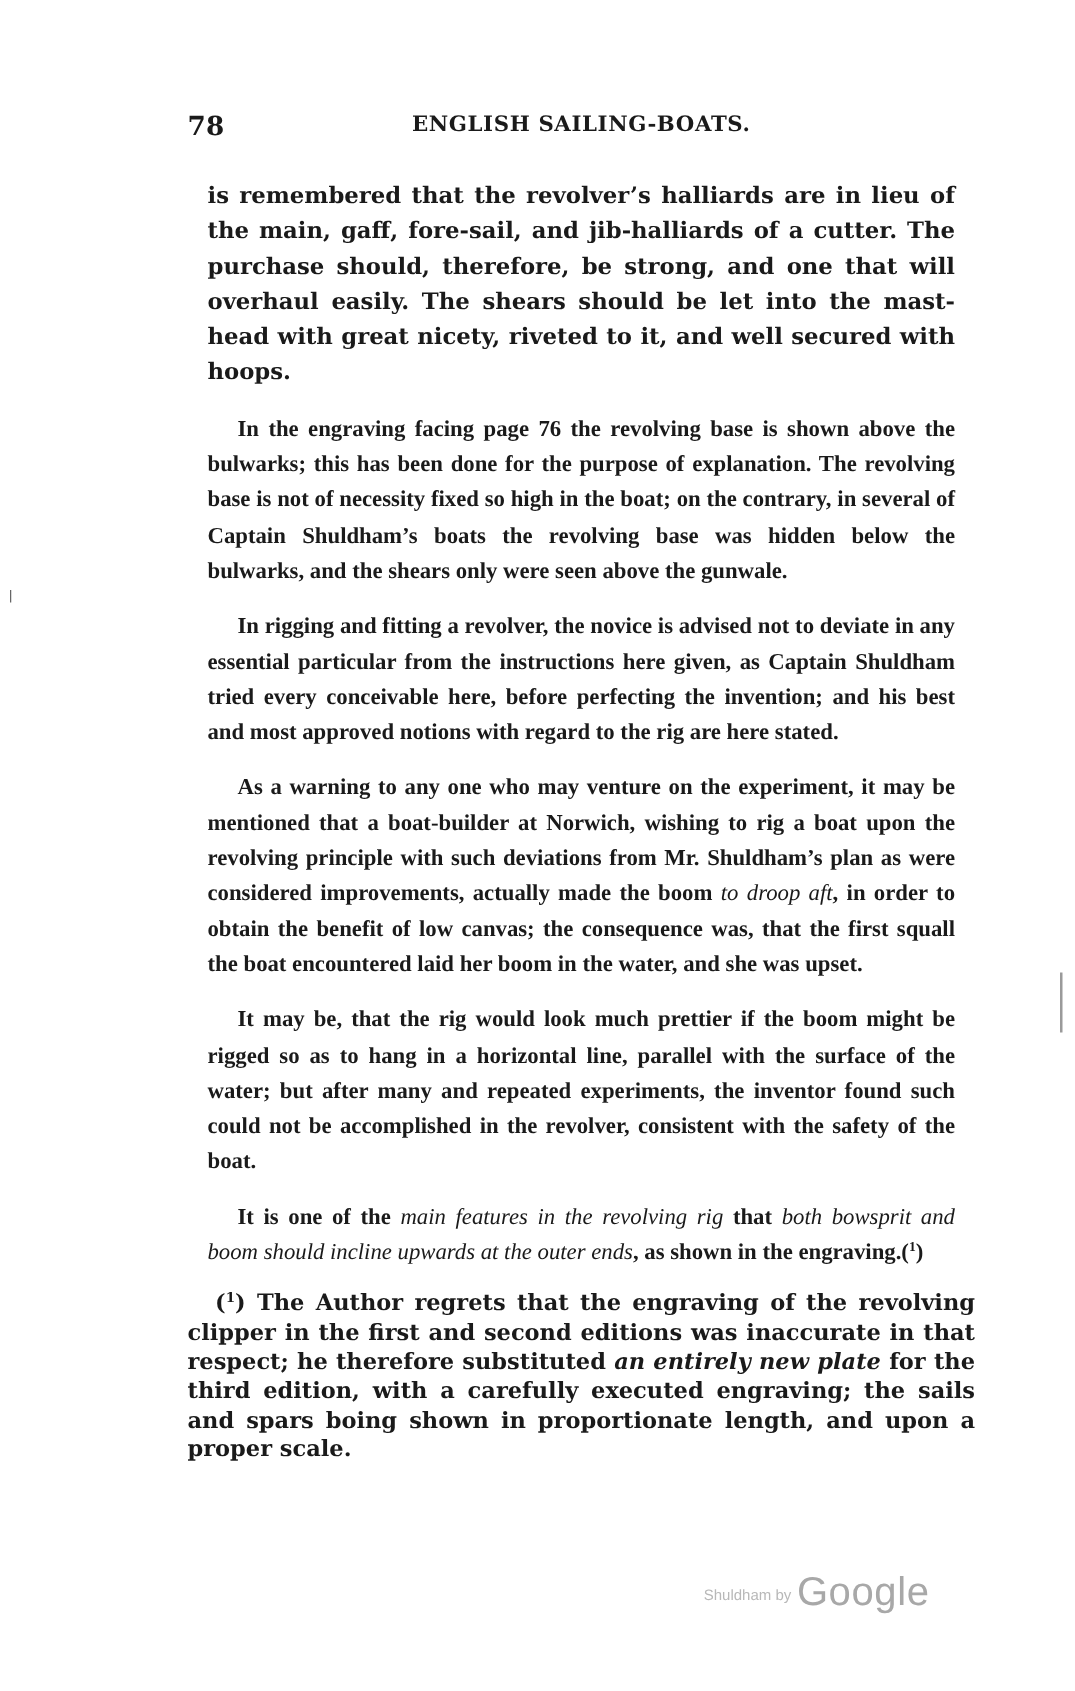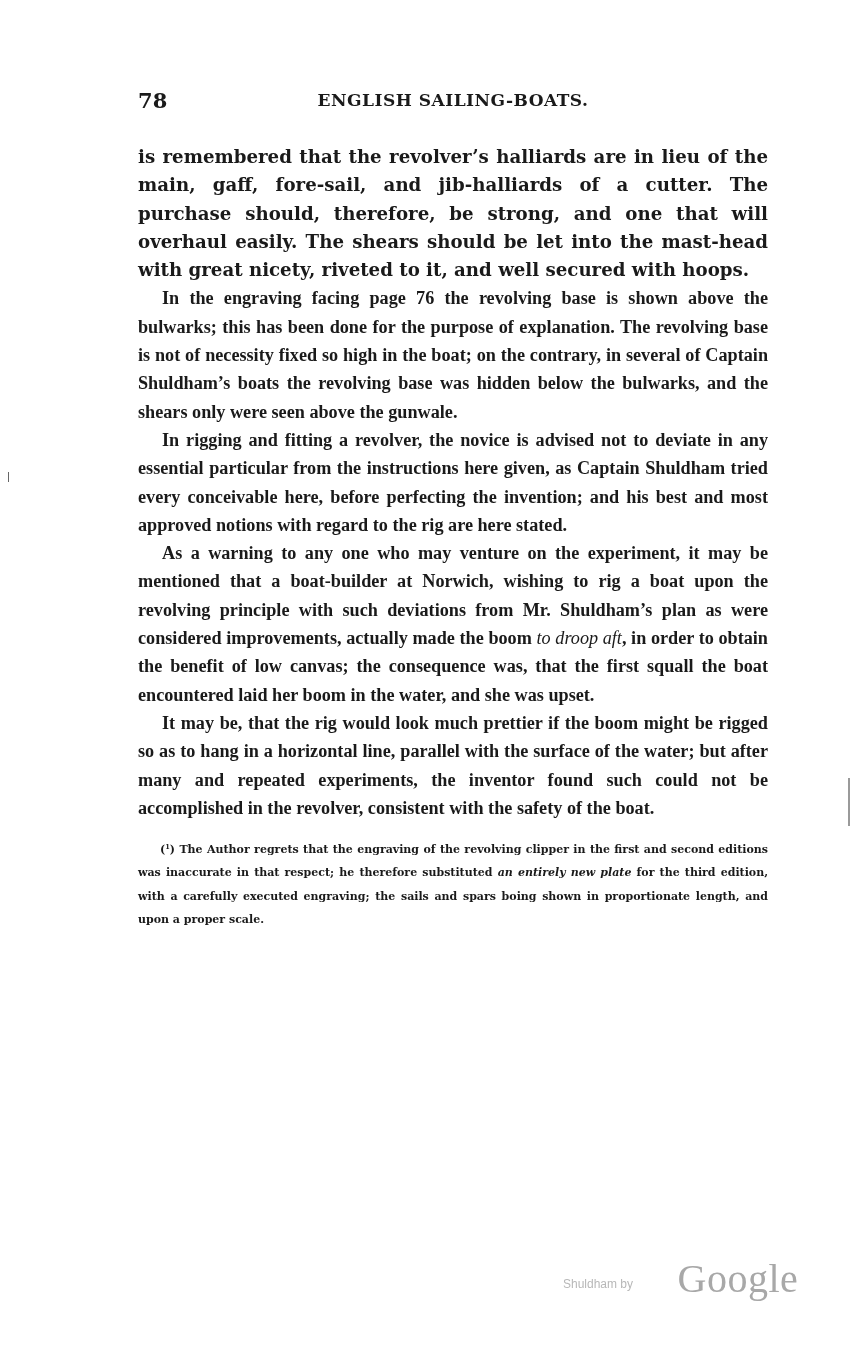--- a/index.html
+++ b/index.html
@@ -10,21 +10,21 @@
     body {
       width: 860px;
       height: 1353px;
       position: relative;
       overflow: hidden;
       font-family: "DejaVu Serif", "Liberation Serif", serif;
       color: #1a1a1a;
     }
     .page {
       position: absolute;
-      left: 138px;
+      left: 150px;
       top: 88px;
       width: 630px;
     }
     .running-head {
       position: relative;
       height: 30px;
       font-weight: bold;
       font-size: 19px;
       letter-spacing: 0.2px;
     }
@@ -45,33 +45,33 @@
     }
     .body-text {
       margin-top: 25px;
       font-size: 18.2px;
       line-height: 28.3px;
       font-weight: bold;
       text-align: justify;
       hyphens: none;
     }
     .body-text p {
-      margin: 0;
+      margin: 16px;
     }
     .body-text p.indent {
       text-indent: 24px;
       font-family: Liberation Serif, serif;
     }
     .body-text em {
       font-style: italic;
       font-weight: normal;
     }
     .footnote {
       margin-top: 16px;
-      font-size: 11px;
+      font-size: 18px;
       line-height: 23.3px;
       font-weight: bold;
       text-align: justify;
       text-indent: 22px;
     }
     .footnote em {
       font-style: italic;
     }
     sup {
       font-size: 0.6em;
@@ -84,25 +84,24 @@
       top: 1255px;
       color: #b8b8b8;
       white-space: nowrap;
       font-family: "Liberation Sans", "DejaVu Sans", sans-serif;
     }
     .watermark .small {
       font-size: 12px;
       vertical-align: 4px;
     }
     .watermark .brand {
-      font-family: Liberation Serif, serif;
-      font-size: 40px;
+      font-family: Liberation Sans, sans-serif;
+      font-size: 32px;
       color: #a8a8a8;
       letter-spacing: 0.5px;
-      margin-left: 40px;
     }
     .margin-mark {
       position: absolute;
       background: #666;
     }
   </style>
 </head>
 <body>
 
 <div class="page">
@@ -110,20 +109,21 @@
     <span class="page-number">78</span>
     <span class="running-title">ENGLISH SAILING-BOATS.</span>
   </div>
 
   <div class="body-text" id="body-text">
       <p class=""><span>is remembered that the revolver’s halliards are in lieu of the main, gaff, fore-sail, and jib-halliards of a cutter.  The purchase should, therefore, be strong, and one that will overhaul easily.  The shears should be let into the mast-head with great nicety, riveted to it, and well secured with hoops.</span></p>
       <p class="indent"><span>In the engraving facing page 76 the revolving base is shown above the bulwarks; this has been done for the purpose of explanation.  The revolving base is not of necessity fixed so high in the boat; on the contrary, in several of Captain Shuldham’s boats the revolving base was hidden below the bulwarks, and the shears only were seen above the gunwale.</span></p>
       <p class="indent"><span>In rigging and fitting a revolver, the novice is advised not to deviate in any essential particular from the instructions here given, as Captain Shuldham tried every conceivable here, before perfecting the invention; and his best and most approved notions with regard to the rig are here stated.</span></p>
       <p class="indent"><span>As a warning to any one who may venture on the experiment, it may be mentioned that a boat-builder at Norwich, wishing to rig a boat upon the revolving principle with such deviations from Mr. Shuldham’s plan as were considered improvements, actually made the boom </span><em>to droop aft</em><span>, in order to obtain the benefit of low canvas; the consequence was, that the first squall the boat encountered laid her boom in the water, and she was upset.</span></p>
       <p class="indent"><span>It may be, that the rig would look much prettier if the boom might be rigged so as to hang in a horizontal line, parallel with the surface of the water; but after many and repeated experiments, the inventor found such could not be accomplished in the revolver, consistent with the safety of the boat.</span></p>
+      <p class="indent"><span>It is one of the </span><em>main features in the revolving rig</em><span> that </span><em>both bowsprit and boom should incline upwards at the outer ends</em><span>, as shown in the engraving.(</span><sup>1</sup><span>)</span></p>
     </div>
 
   <div class="footnote" id="footnote"><span>(</span><sup>1</sup><span>) The Author regrets that the engraving of the revolving clipper in the first and second editions was inaccurate in that respect; he therefore substituted </span><em>an entirely new plate</em><span> for the third edition, with a carefully executed engraving; the sails and spars boing shown in proportionate length, and upon a proper scale.</span></div>
 </div>
 
 <div class="margin-mark" style="left:8px; top:472px; width:1px; height:10px;"></div>
 <div class="margin-mark" style="left:848px; top:778px; width:2px; height:48px; background:#9a9a9a;"></div>
 
 <div class="watermark">
   <span class="small">Shuldham by</span>

